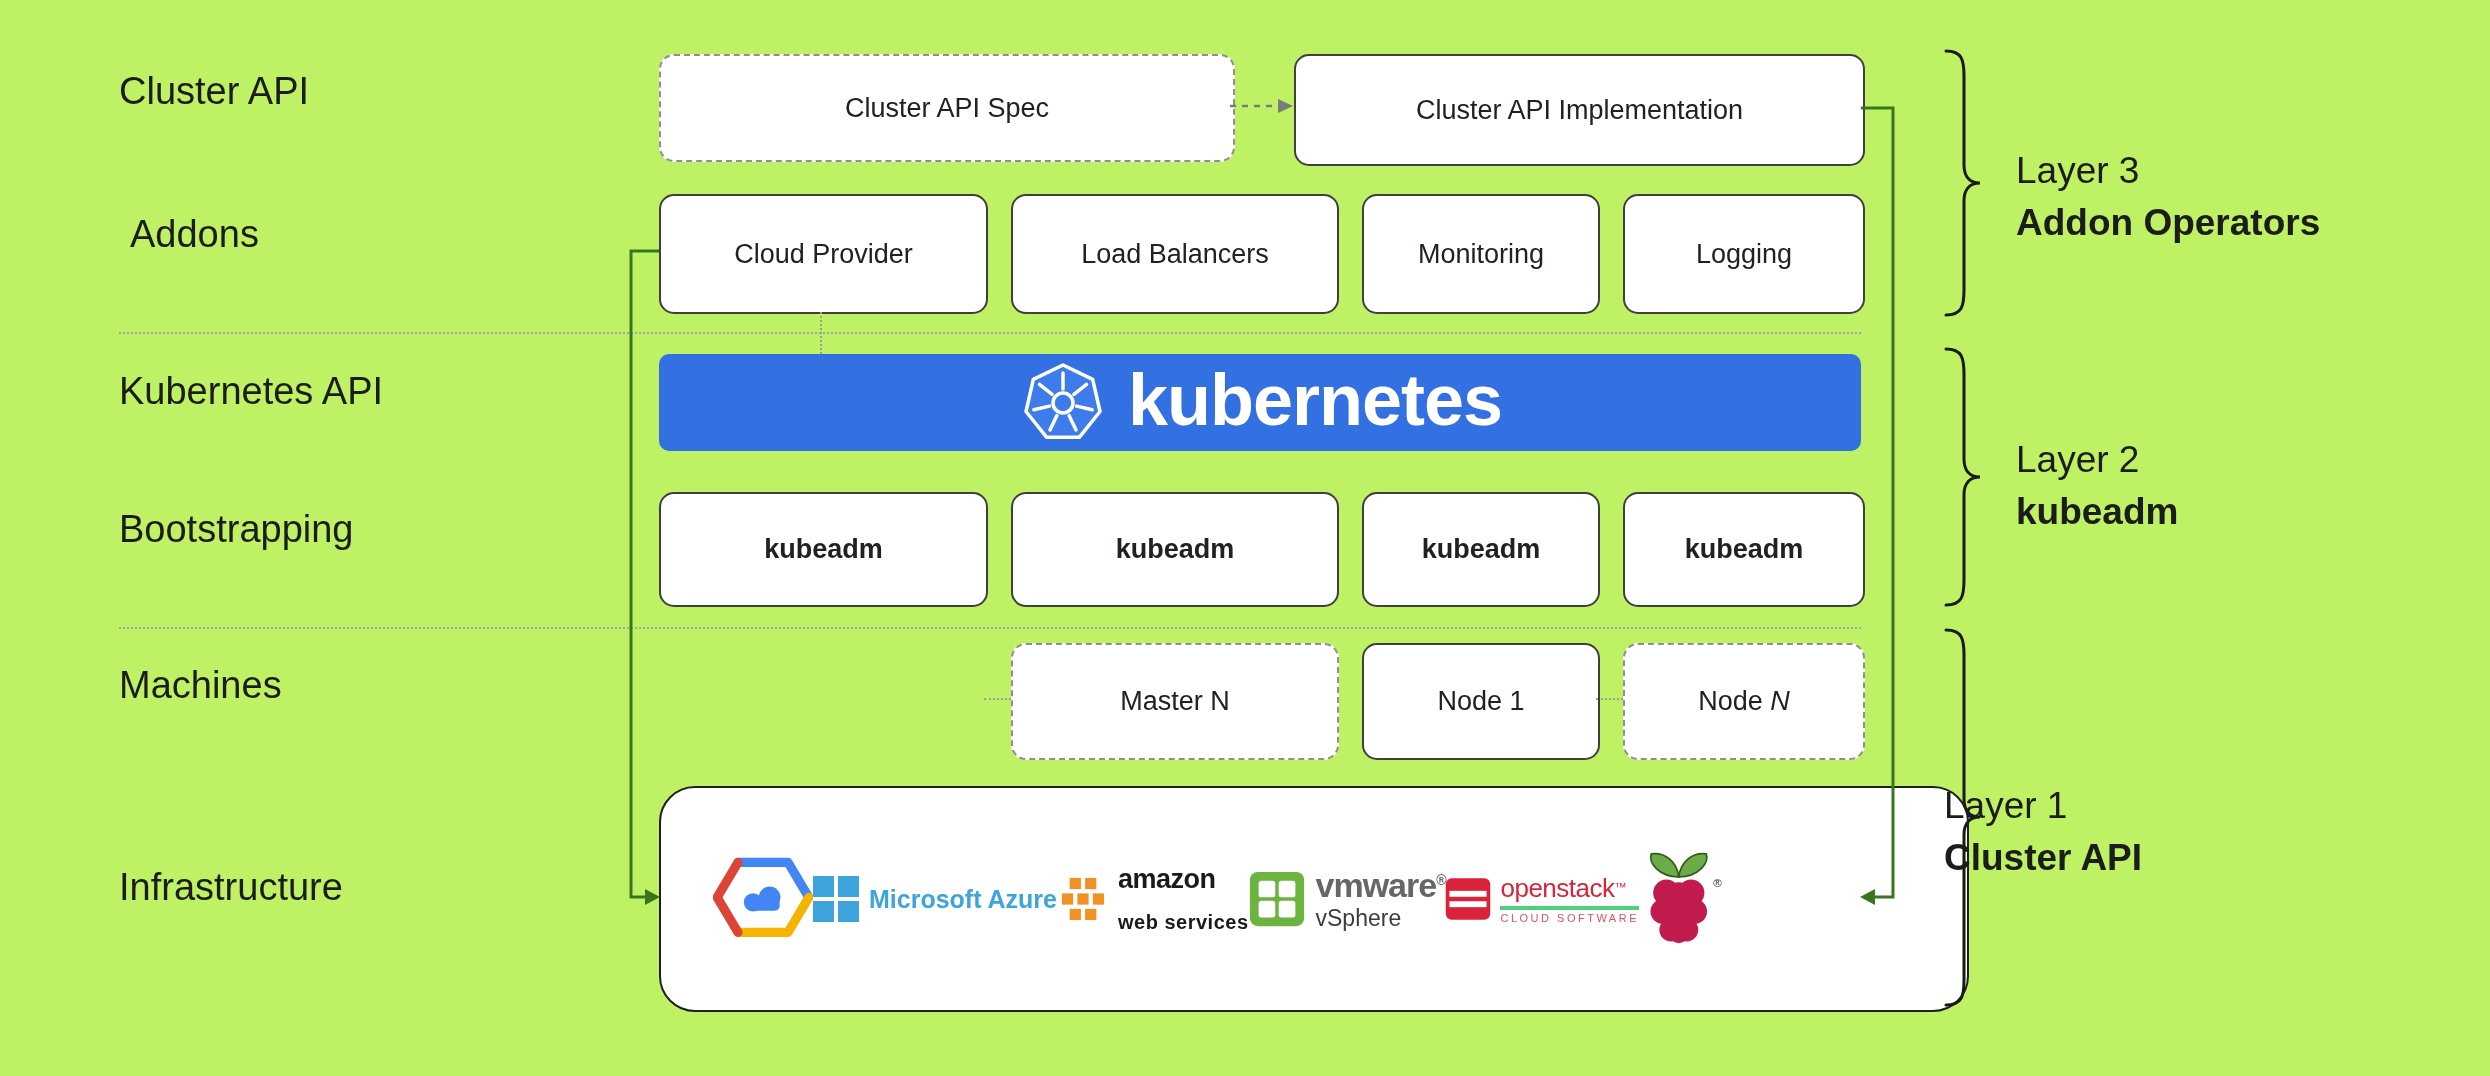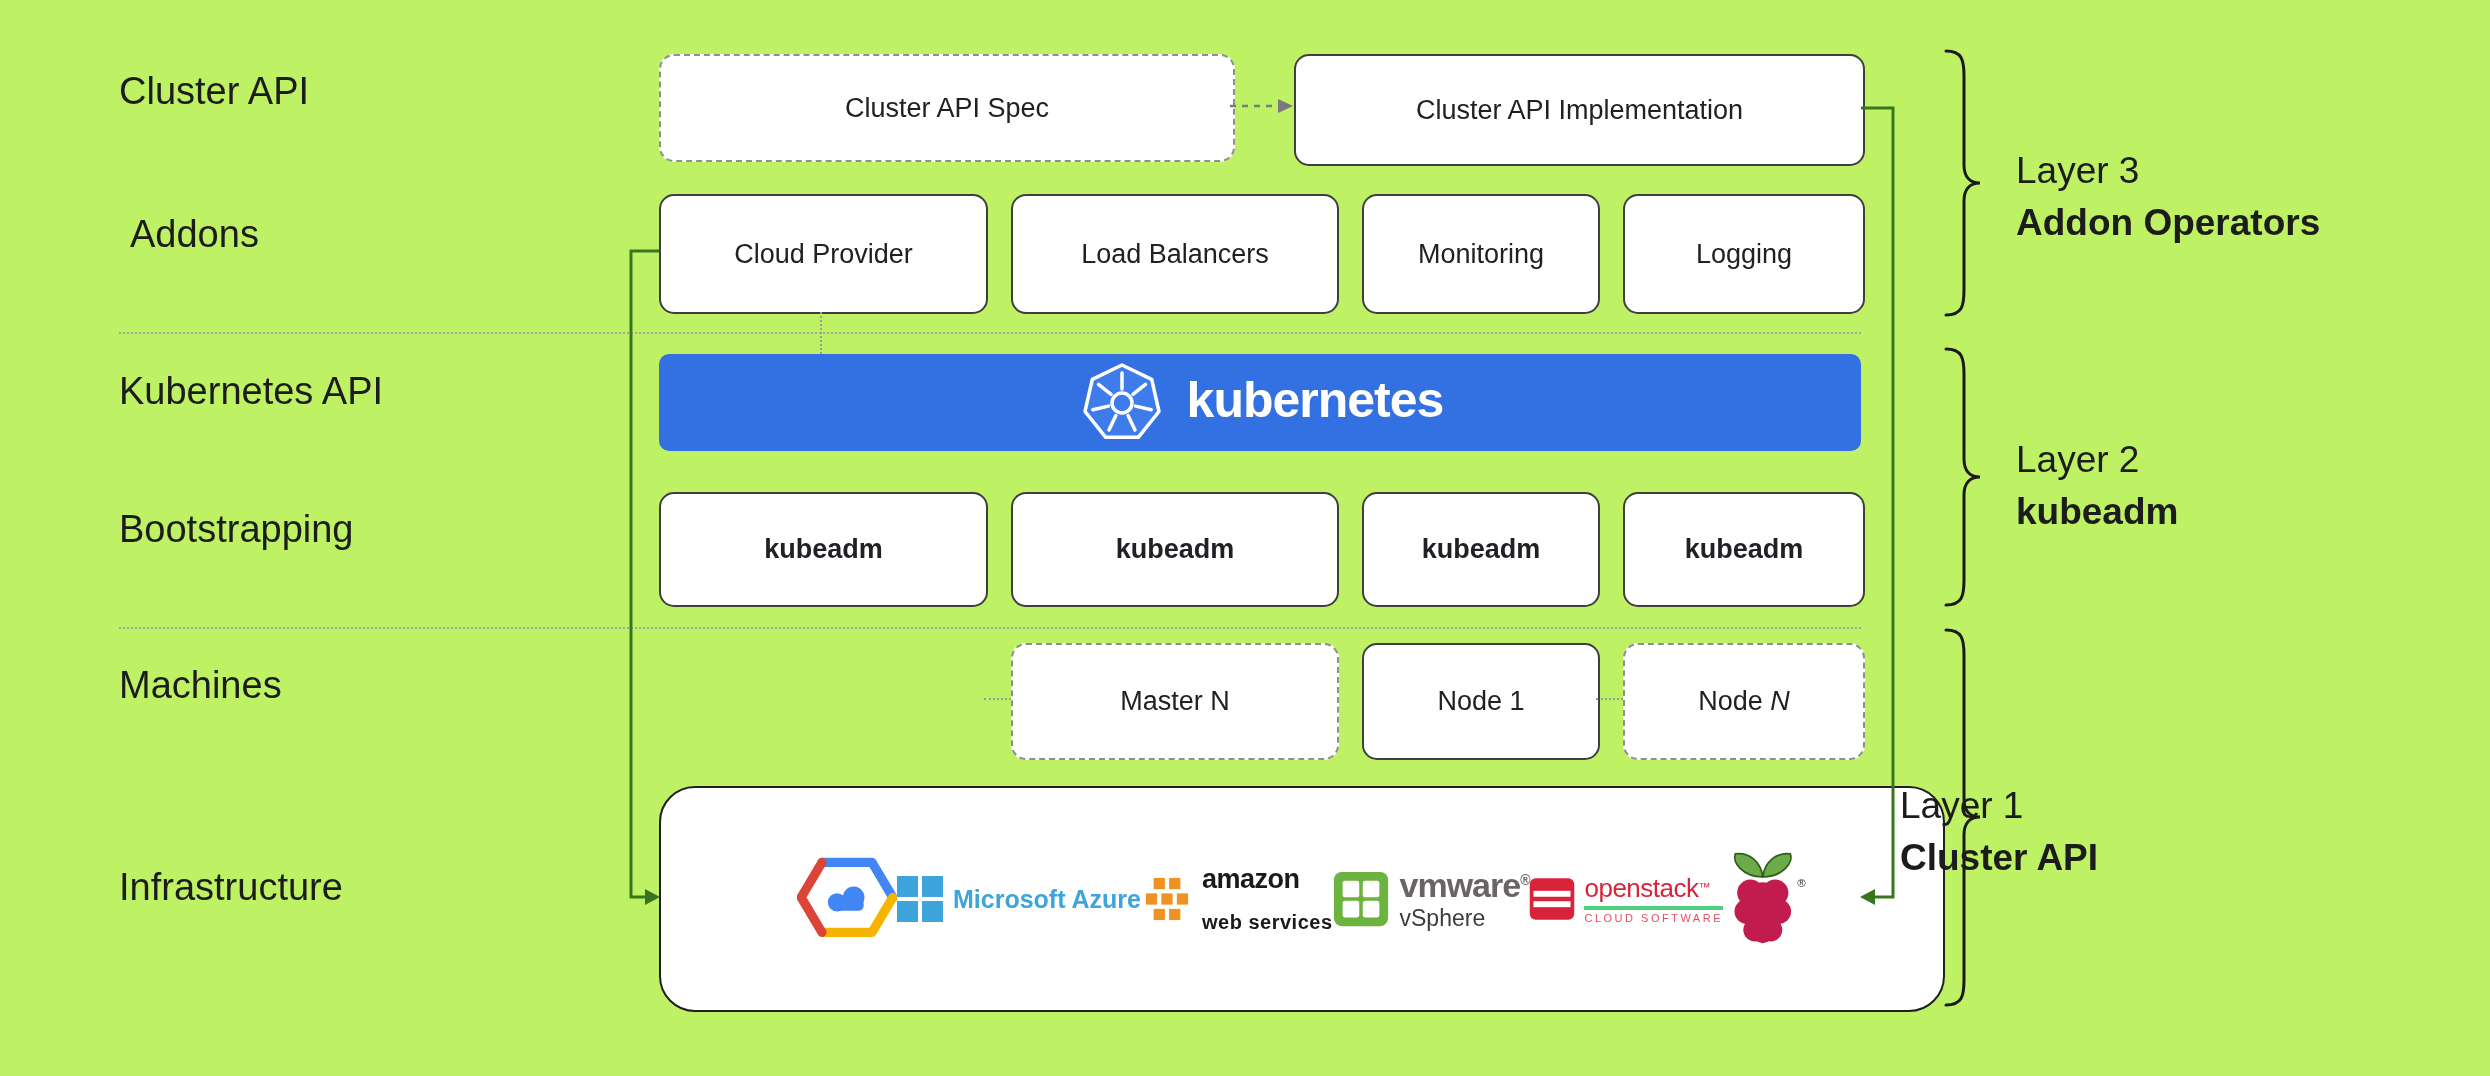--- a/index.html
+++ b/index.html
@@ -17,27 +17,27 @@
   .box.bold { font-weight:bold; }
   .divider { position:absolute; height:0; border-top:2px dotted #a3a3a3; }
   .dotline-v { position:absolute; width:0; border-left:2px dotted #9b9b9b; }
   .dotline-h { position:absolute; height:0; border-top:2px dotted #9b9b9b; }
   .k8s-banner {
     position:absolute; left:659px; top:354px; width:1202px; height:97px;
     background:#3371e3; border-radius:10px;
     display:flex; align-items:center; justify-content:center; gap:20px;
   }
   .k8s-wordmark {
-    color:#ffffff; font-size:50px; font-weight:bold; letter-spacing:-1px;
+    color:#ffffff; font-size:72px; font-weight:bold; letter-spacing:-1px;
     line-height:1; padding-bottom:6px;
   }
   .infra-box {
     position:absolute; left:659px; top:786px; width:1202px; height:222px;
     background:#fff; border:2.5px solid #1f1f1f; border-radius:36px;
-    display:flex; align-items:center; justify-content:center; padding:0 40px;
+    display:flex; align-items:center; justify-content:flex-start; padding:0 52px;
   }
   .layer-label { position:absolute; font-size:37px; line-height:52px; color:#1c1c1c; white-space:nowrap; }
   .layer-label .l2 { font-weight:bold; }
   .abs { position:absolute; }
   .logo-lockup { display:flex; align-items:center; }
   .azure-text { font-size:25px; font-weight:600; color:#3da4dc; margin-left:10px; white-space:nowrap; }
   .aws-text { margin-left:9px; display:flex; flex-direction:column; align-items:flex-start; line-height:1; }
   .aws-amazon { font-size:27px; font-weight:bold; color:#1a1a1a; letter-spacing:-0.5px; }
   .aws-ws { font-size:20px; font-weight:bold; color:#1a1a1a; margin-top:19px; letter-spacing:0.5px; }
   .vmw-text { margin-left:11px; display:flex; flex-direction:column; align-items:flex-start; line-height:1; }
@@ -223,18 +223,18 @@
   </svg>
 
   <div class="layer-label" style="left:2016px; top:145px;">
     <div>Layer 3</div>
     <div class="l2">Addon Operators</div>
   </div>
   <div class="layer-label" style="left:2016px; top:434px;">
     <div>Layer 2</div>
     <div class="l2">kubeadm</div>
   </div>
-  <div class="layer-label" style="left:1900px; top:780px;">
+  <div class="layer-label" style="left:1944px; top:780px;">
     <div>Layer 1</div>
     <div class="l2">Cluster API</div>
   </div>
 
 </div>
 
 </body></html>

